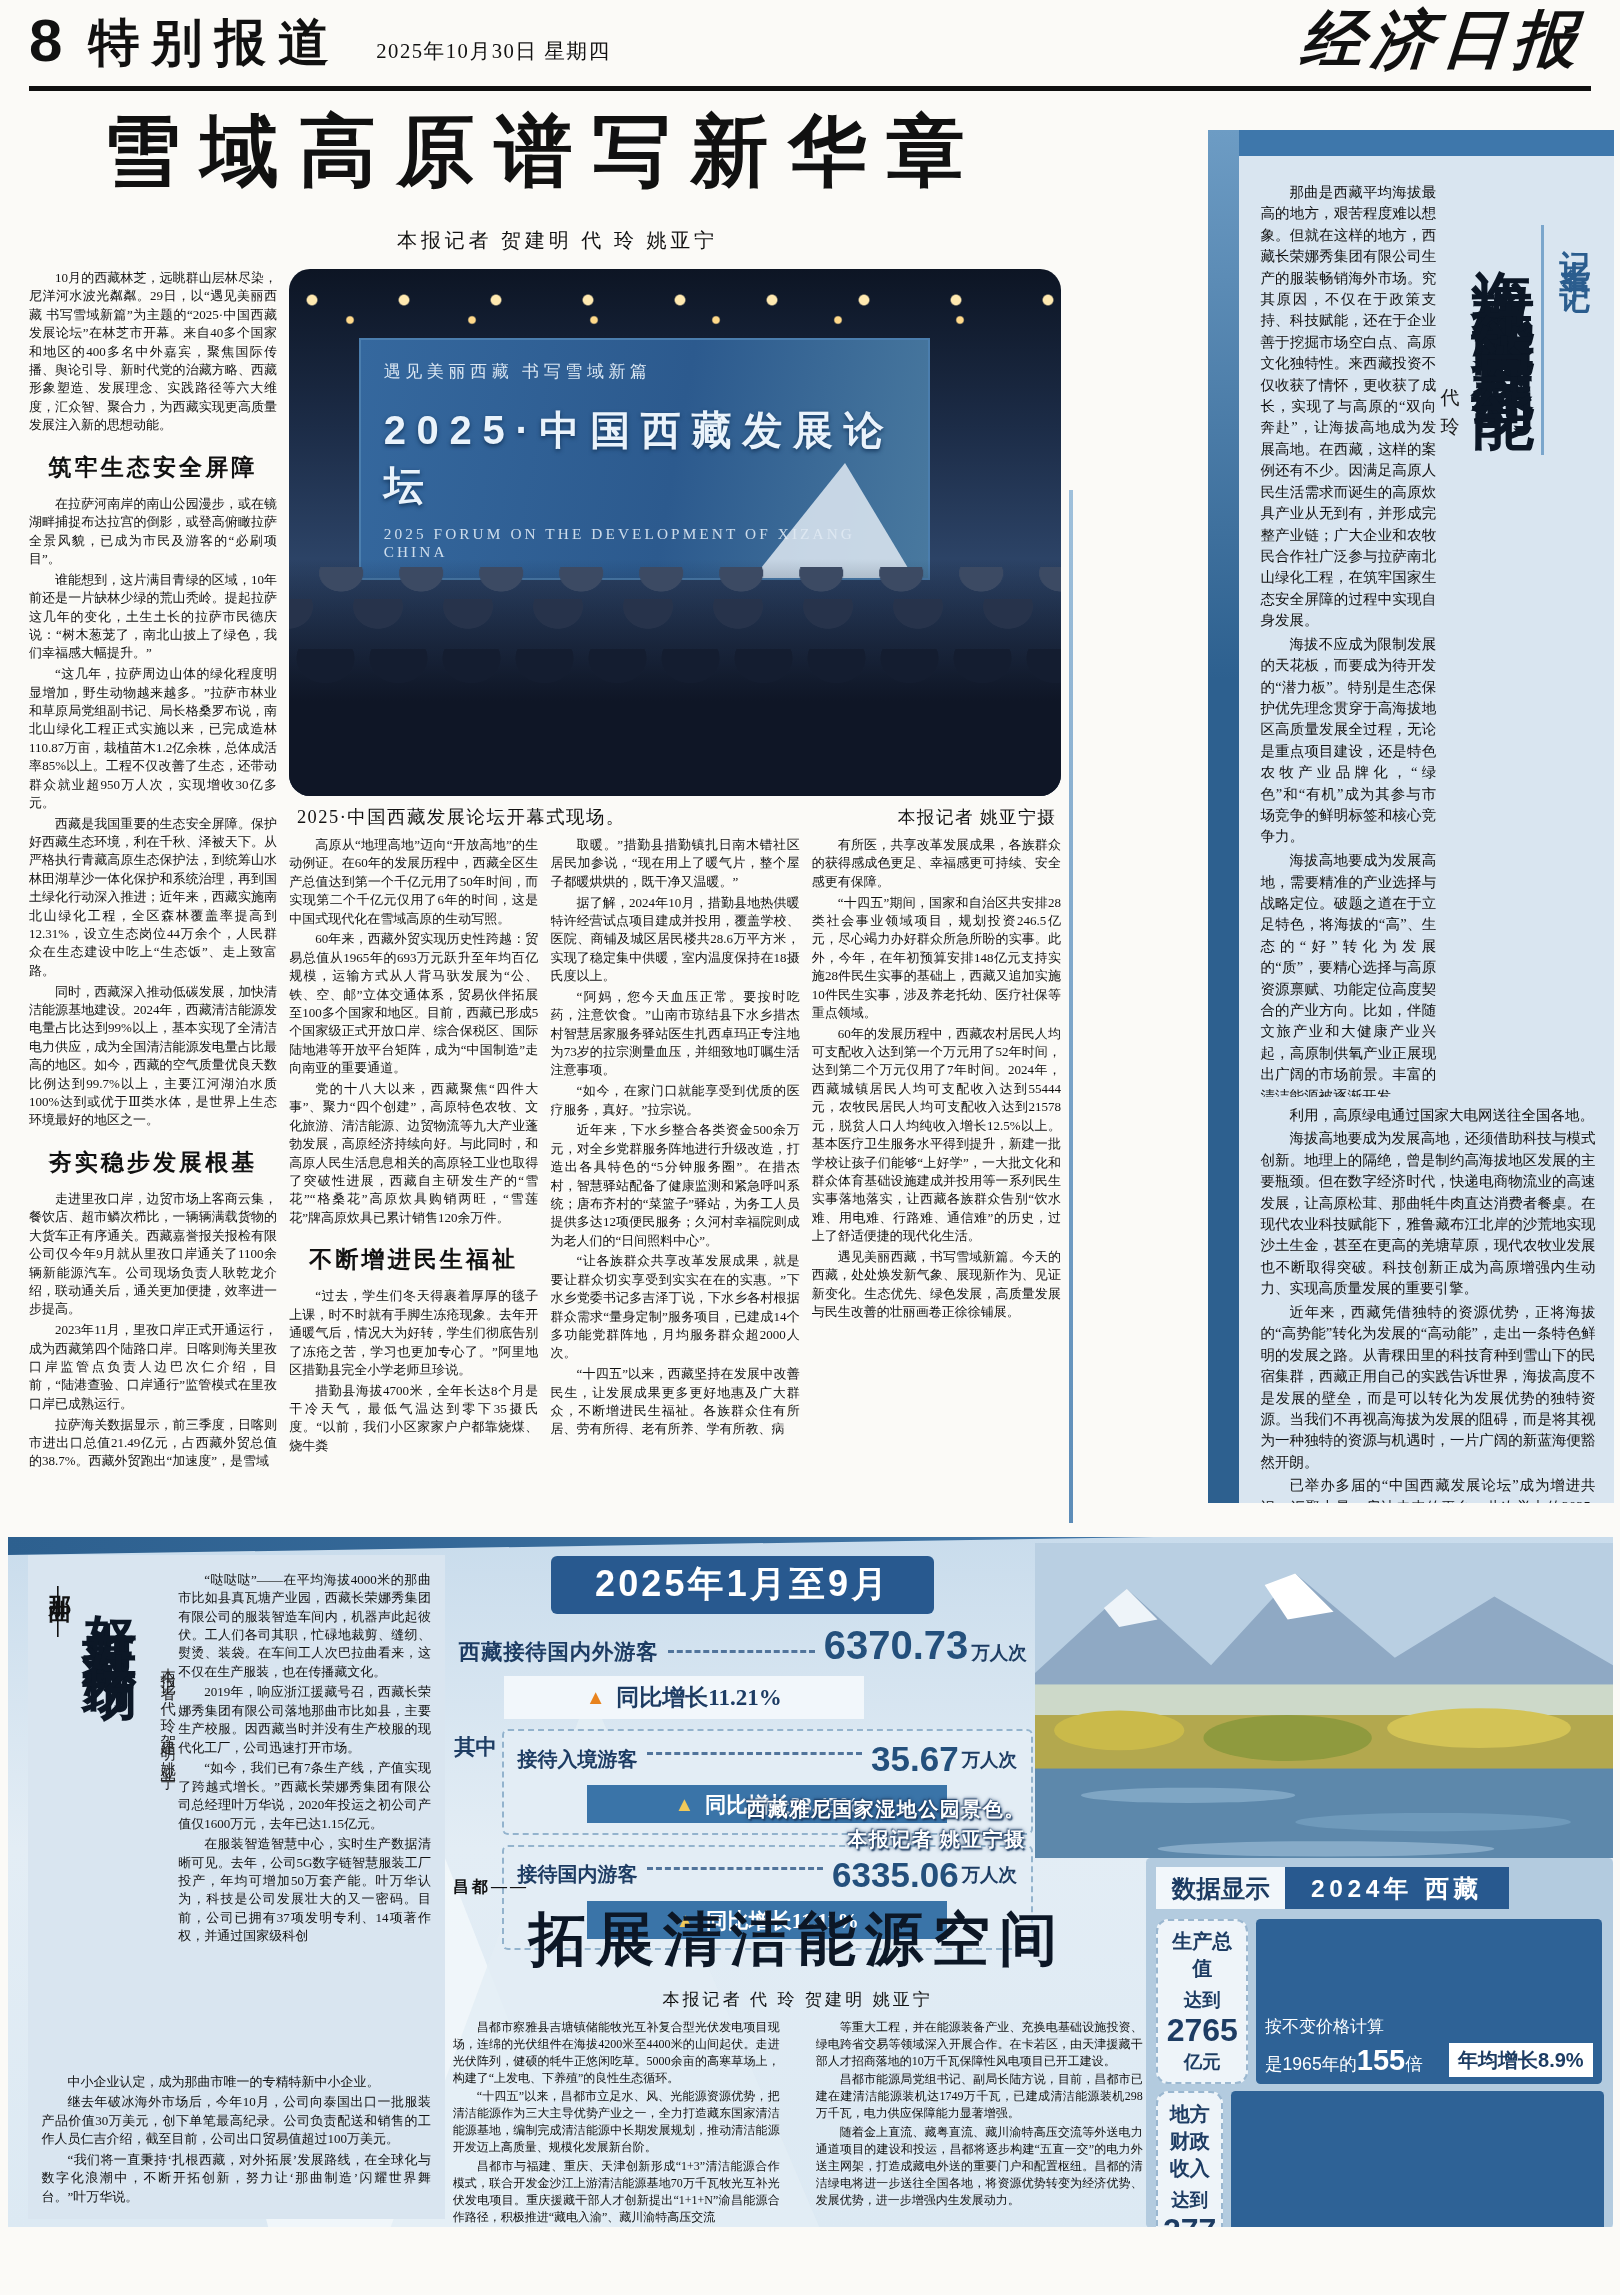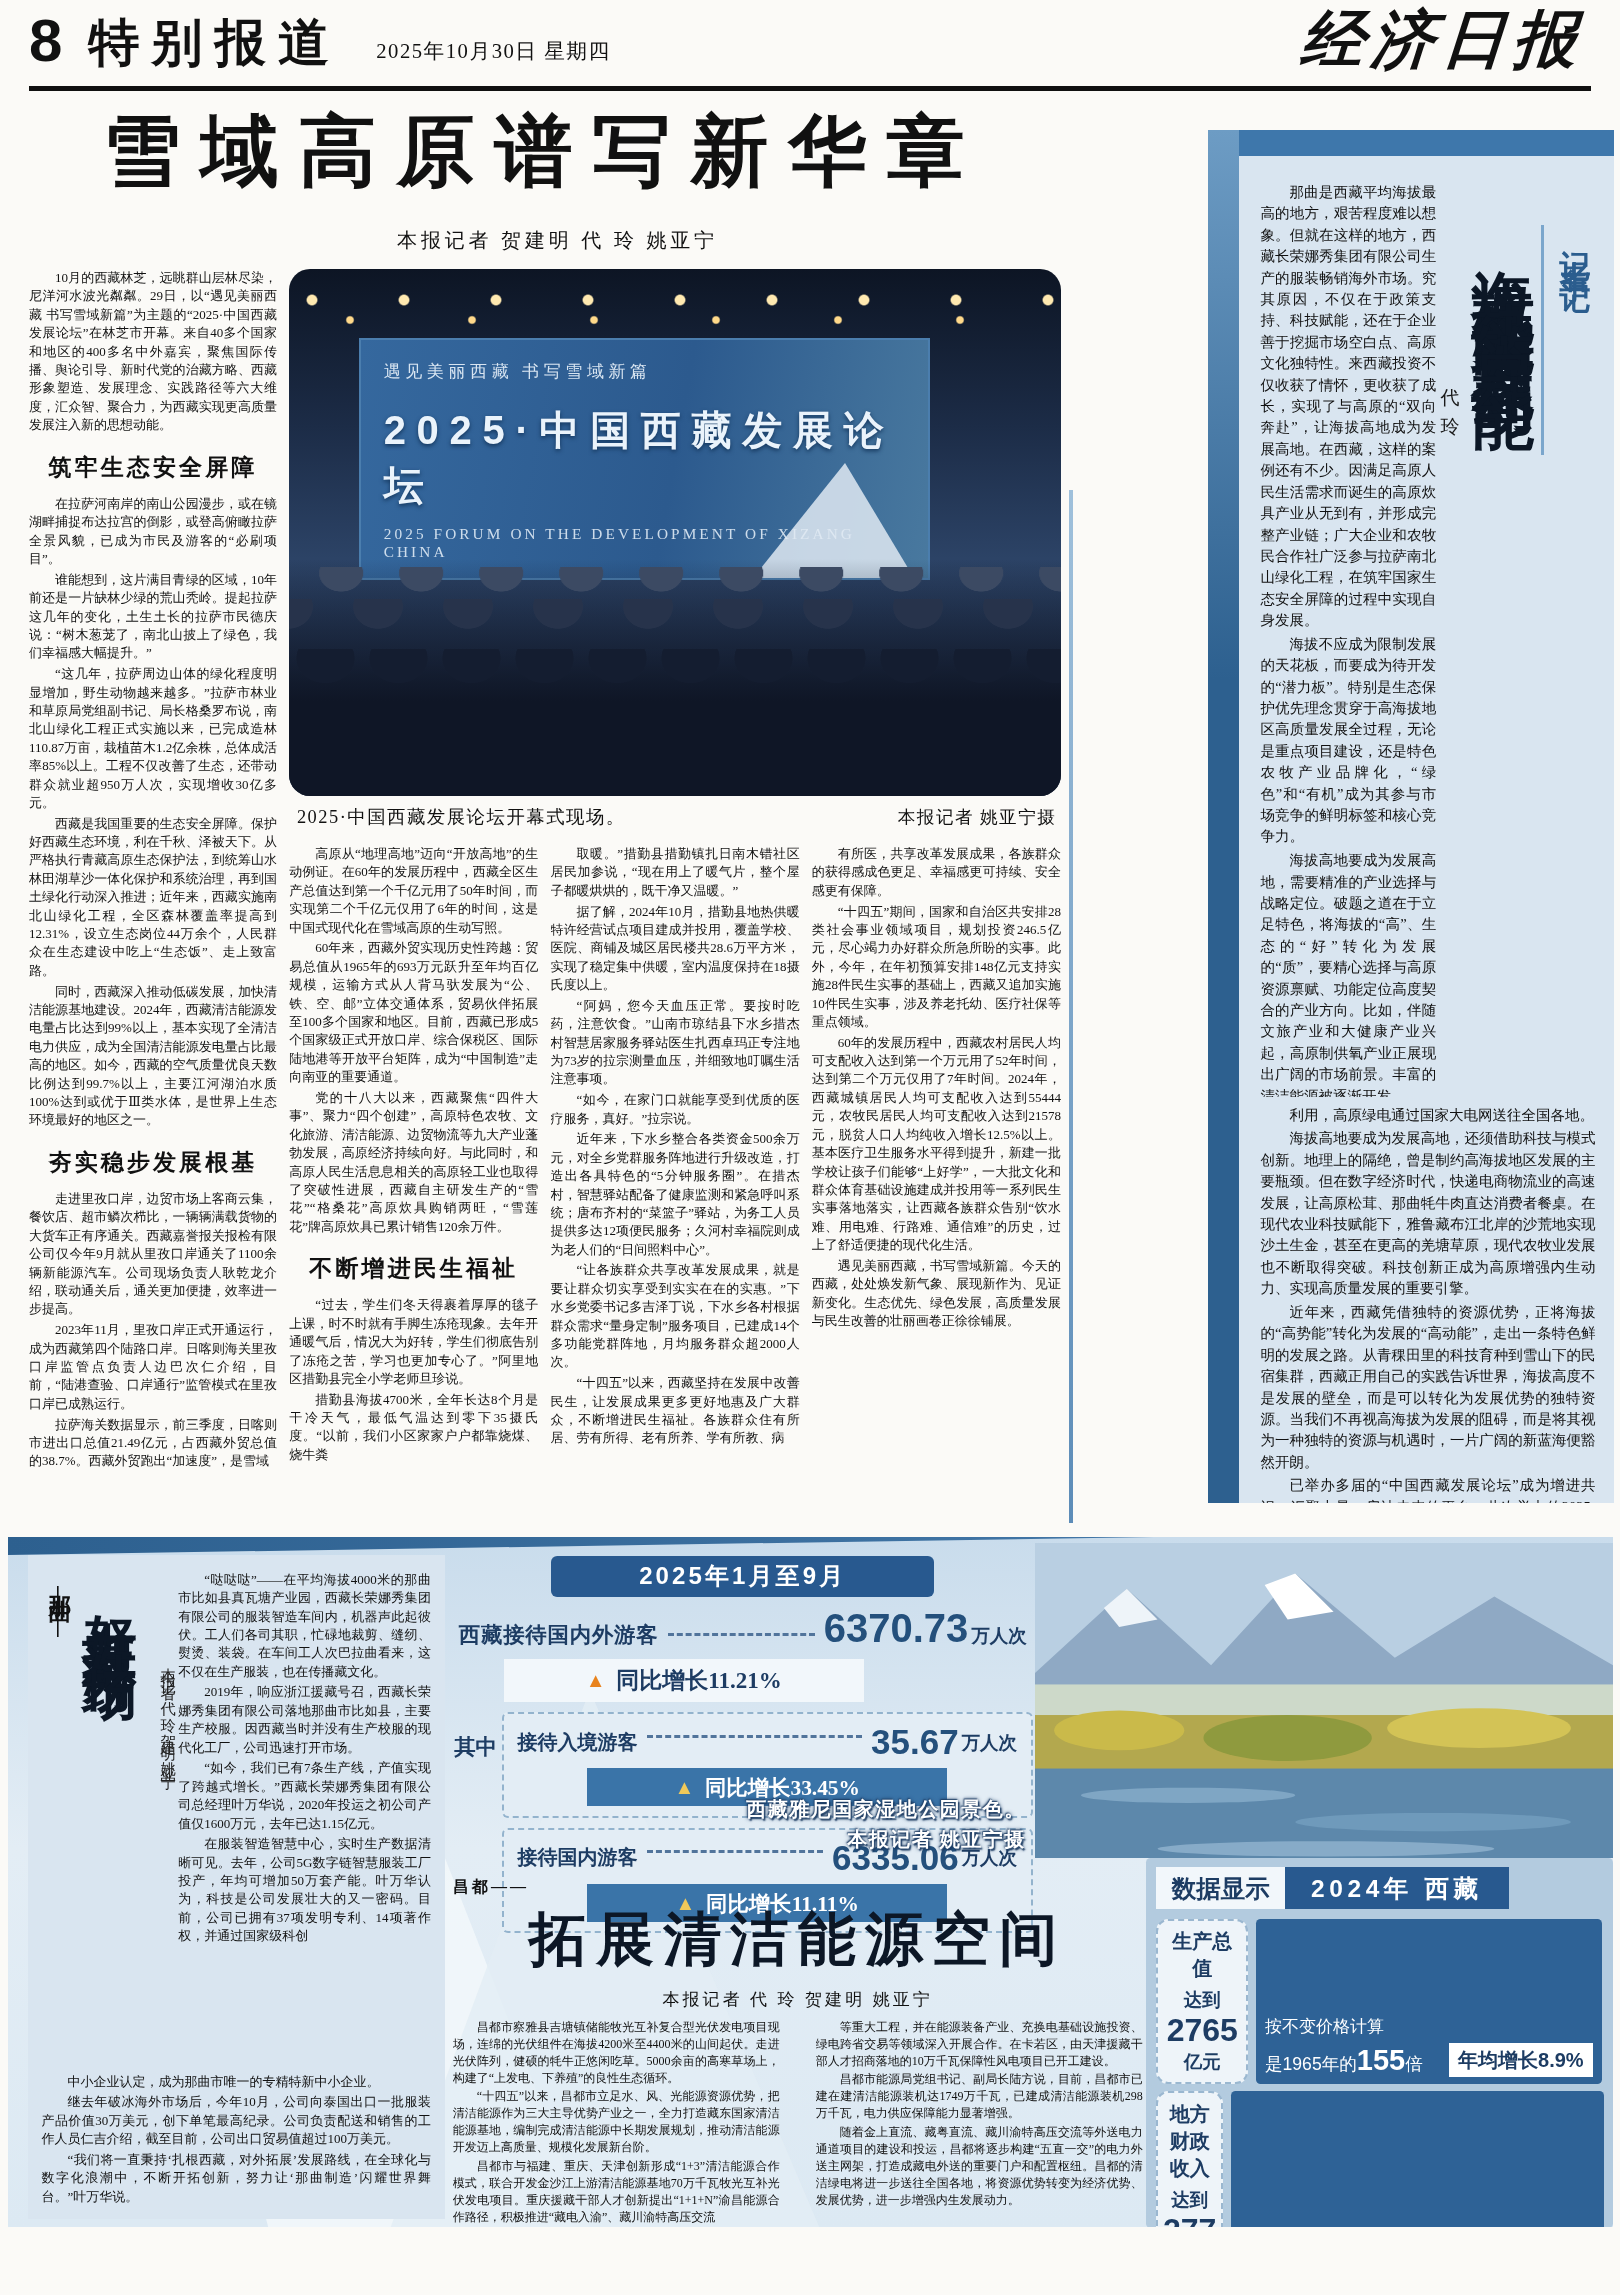--- a/index.html
+++ b/index.html
@@ -21,21 +21,21 @@
   .headline{position:absolute;left:46px;top:109px;width:995px;text-align:center;
             font-family:"Liberation Sans","DejaVu Sans",sans-serif;font-weight:bold;
             font-size:78px;letter-spacing:20px;line-height:1.1;}
   .m-byline{position:absolute;left:60px;top:227px;width:995px;text-align:center;font-size:20px;letter-spacing:3.8px;}
   .main-body{position:absolute;left:29px;top:269px;width:1032px;height:1264px;display:flex;gap:12.2px;}
   .mcol{width:248px;overflow:hidden;}
   .main-right{flex:1;display:flex;flex-direction:column;min-width:0;}
   .para{margin:0 0 2.3px 0;font-size:13px;line-height:18.4px;text-align:justify;text-indent:2em;}
   .subhead{margin:17px 0 12.2px 0;font-size:23px;font-weight:bold;text-align:center;letter-spacing:3.1px;
            font-family:"Liberation Sans","DejaVu Sans",sans-serif;}
-  .threecols{flex:1;display:flex;gap:12.2px;margin-top:11px;overflow:hidden;}
+  .threecols{flex:1;display:flex;gap:12.2px;margin-top:2px;overflow:hidden;}
   .threecols .tcol{flex:1;overflow:hidden;}
 
   
   .photo{position:relative;height:527px;background:linear-gradient(180deg,#0d1524 0%,#1c2c47 30%,#2c4366 55%,#21304b 100%);overflow:hidden;border-radius:21px;}
   .ph-lights{position:absolute;left:0;top:0;right:0;height:69px;
      background:radial-gradient(circle 5.4px at 23px 31px,#ffe9b0 4.6px,transparent 6.1px) 0 0/92px 69px repeat-x,
                 radial-gradient(circle 3.8px at 61px 51px,#ffd98a 3.1px,transparent 4.6px) 0 0/122px 69px repeat-x;}
   .ph-screen{position:absolute;left:9%;top:13%;width:74%;height:46%;
      background:linear-gradient(100deg,#35689e 0%,#2c5a8e 55%,#49799f 100%);
      border:2.3px solid #4b7eae;color:#eaf3fb;padding:20px 23px;overflow:hidden;}
@@ -89,21 +89,21 @@
   .nq-title{writing-mode:vertical-rl;font-family:"Liberation Sans","DejaVu Sans",sans-serif;font-weight:bold;
             font-size:54px;letter-spacing:7.7px;line-height:1.1;margin:0 7.7px 0 4.6px;color:#0c1726;}
   .nq-byline{writing-mode:vertical-rl;font-size:15.3px;letter-spacing:6.1px;width:31px;padding-top:84px;color:#222;}
   .nq-text{flex:1;overflow:hidden;}
   .nq .para{font-size:13px;line-height:18.4px;}
   .nq-wide{margin-top:6.1px;overflow:hidden;}
 
   
   .tg{position:absolute;left:445px;top:17px;width:580px;height:332px;color:#1d3c63;}
   .tg-head{width:383px;margin:1.5px auto 9.2px auto;background:#28598f;color:#fff;text-align:center;
-           font-family:"Liberation Sans","DejaVu Sans",sans-serif;font-weight:bold;font-size:24px;
+           font-family:"Liberation Sans","DejaVu Sans",sans-serif;font-weight:bold;font-size:36px;
            padding:4.6px 0;border-radius:6.1px;letter-spacing:3.1px;}
   .tg-row1{display:flex;align-items:baseline;padding:0 6.1px;}
   .tg-label{font-size:21.4px;font-weight:bold;letter-spacing:0.8px;}
   .leader{flex:1;border-bottom:3.1px dashed #51749b;margin:0 9.2px;transform:translateY(-6.1px);}
   .tg-value{font-family:"Liberation Sans","DejaVu Sans",sans-serif;font-weight:bold;font-size:40px;color:#24507c;}
   .tg-unit{font-size:18.4px;font-weight:bold;margin-left:3.1px;}
   .tg-growth1{width:360px;margin:7.7px 0 0 51px;background:#f2f7fb;display:flex;align-items:center;justify-content:center;
               font-size:23px;font-weight:bold;padding:6.1px 0;}
   .tri{font-size:20px;margin-right:10.7px;}
   .tri.orange{color:#e8831d;} .tri.yellow{color:#f0c95a;}

